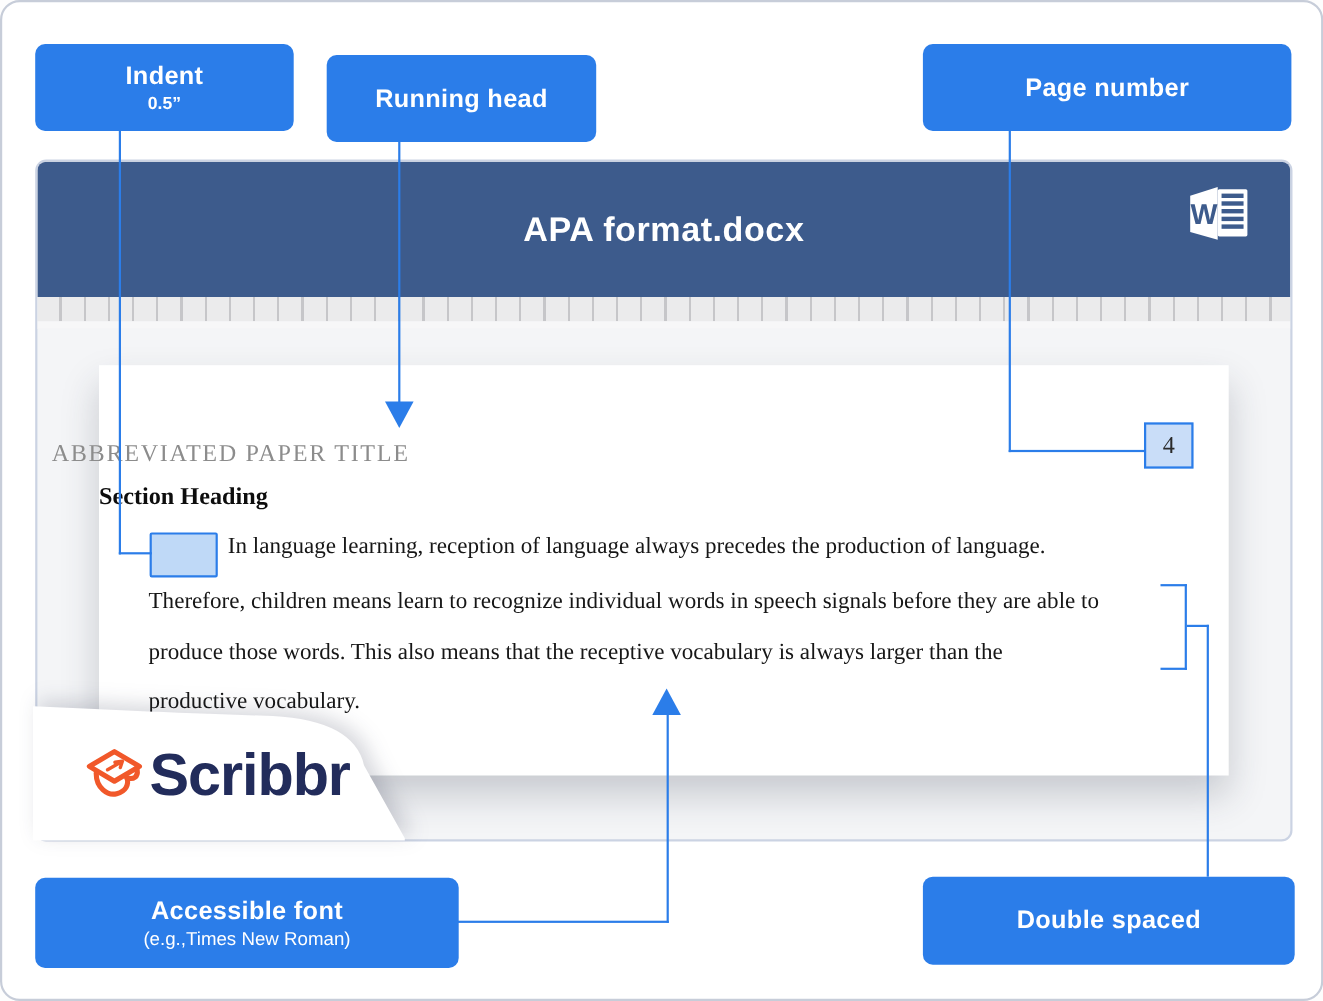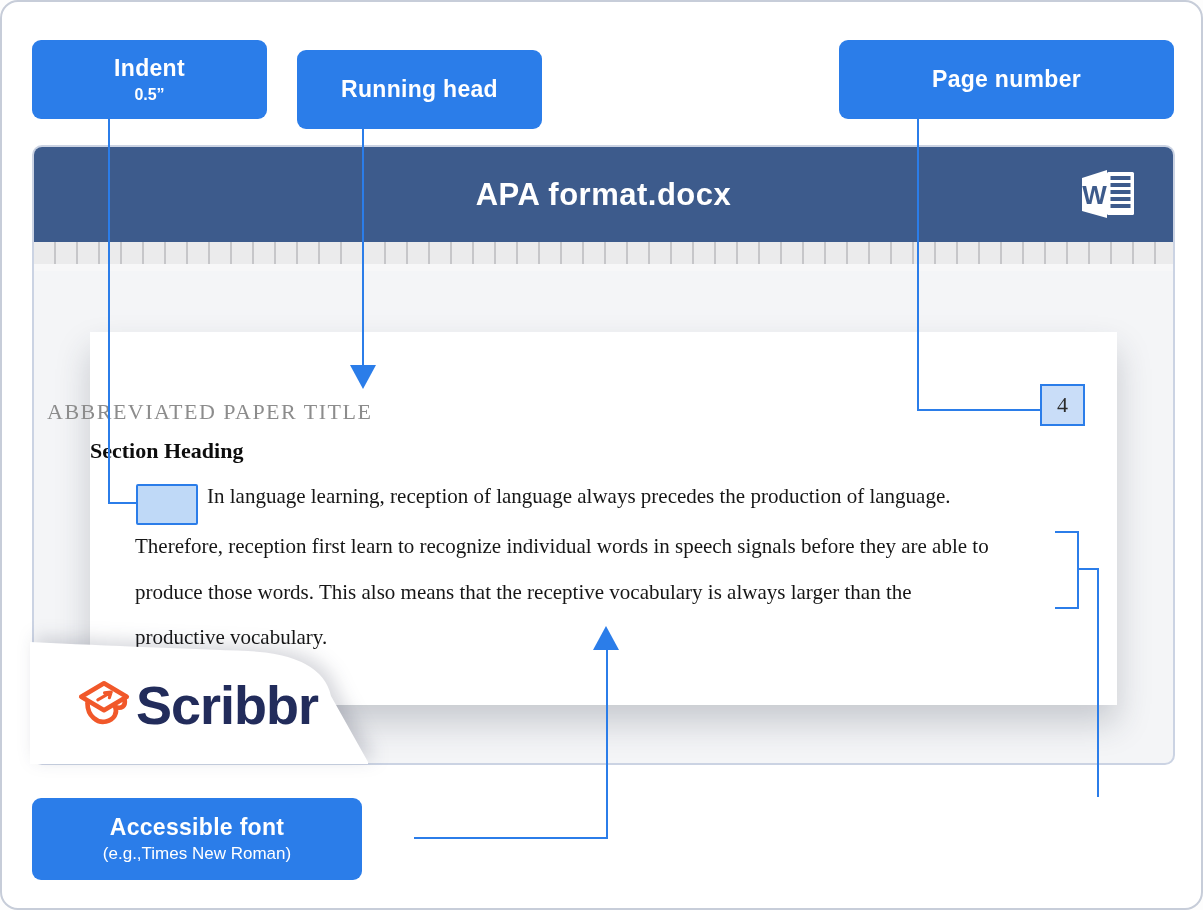--- a/index.html
+++ b/index.html
@@ -13,32 +13,32 @@
   .callout{
     position:absolute;background:var(--accent,#2b7de9);color:#fff;
     border-radius:9px;display:flex;flex-direction:column;align-items:center;
     justify-content:center;text-align:center;z-index:6;line-height:1.2;
   }
   .callout .t{font-size:23px;font-weight:700;letter-spacing:.3px;}
   .callout .s{font-size:16px;font-weight:600;margin-top:2px;}
   #indent-label{left:30px;top:38px;width:235px;height:79px;}
   #running-head-label{left:295px;top:48px;width:245px;height:79px;}
   #page-number-label{left:837px;top:38px;width:335px;height:79px;}
-  #accessible-font-label{left:30px;top:796px;width:330px;height:82px;}
+  #accessible-font-label{left:30px;top:796px;width:385px;height:82px;}
   #accessible-font-label .s{font-size:17px;font-weight:400;}
   #double-spaced-label{left:837px;top:795px;width:338px;height:80px;}
 
   
   .word-window{
     position:absolute;left:30px;top:143px;width:1143px;height:620px;
     background:#f4f5f7;border:2px solid #cbd3e3;border-radius:10px;
     overflow:hidden;z-index:1;
   }
   .titlebar{
-    height:95px;background:var(--titlebar,#3d5b8c);display:flex;
+    height:123px;background:var(--titlebar,#3d5b8c);display:flex;
     align-items:center;justify-content:center;position:relative;text-align:right;
   }
   .titlebar .title{color:#fff;font-size:31px;font-weight:700;letter-spacing:.5px;}
   .word-icon{position:absolute;right:36px;top:20px;}
   .ruler{
     height:29px;background:#ebebec;
     background-image:repeating-linear-gradient(90deg,transparent 0px,transparent 20px,#c6c6c9 20px,#c6c6c9 22px);
     border-bottom:7px solid #f7f7f8;
   }
 
@@ -134,21 +134,21 @@
         <text x="15.5" y="37" font-size="26" font-weight="bold" fill="#3d5b8c" text-anchor="middle" font-family="Liberation Sans, sans-serif">W</text>
       </svg>
     </div>
     <div class="ruler"></div>
   </div>
 
   <div class="page"></div>
   <div class="running-head-text">ABBREVIATED PAPER TITLE</div>
   <div class="section-heading">Section Heading</div>
   <div class="para-line" id="line1">In language learning, reception of language always precedes the production of language.</div>
-  <div class="para-line" id="line2">Therefore, reception first learn to recognize individual words in speech signals before they are able to</div>
+  <div class="para-line" id="line2">Therefore, children means learn to recognize individual words in speech signals before they are able to</div>
   <div class="para-line" id="line3">produce those words. This also means that the receptive vocabulary is always larger than the</div>
   <div class="para-line" id="line4">productive vocabulary.</div>
   <div class="indent-rect"></div>
   <div class="pagenum-box">
     <span>4</span>
   </div>
   <div class="ds-bracket"></div>
 
   <div class="cline" style="left:106px;top:117px;width:2px;height:385px;"></div>
   <div class="cline" style="left:106px;top:500px;width:30px;height:2px;"></div>
@@ -177,14 +177,17 @@
       <path d="M39 31 C45 33 49 30 48 24"></path>
       <path d="M22 24 L35 16.5 M35 16.5 l-6.5 .8 M35 16.5 l-1.8 5.5" stroke-width="3"></path>
     </svg>
     <div class="scribbr-text">Scribbr</div>
   </div>
 
   <div class="callout" id="accessible-font-label">
     <div class="t">Accessible font</div>
     <div class="s">(e.g.,Times New Roman)</div>
   </div>
+  <div class="callout" id="double-spaced-label">
+    <div class="t">Double spaced</div>
+  </div>
 
 </div>
 
 </body></html>

